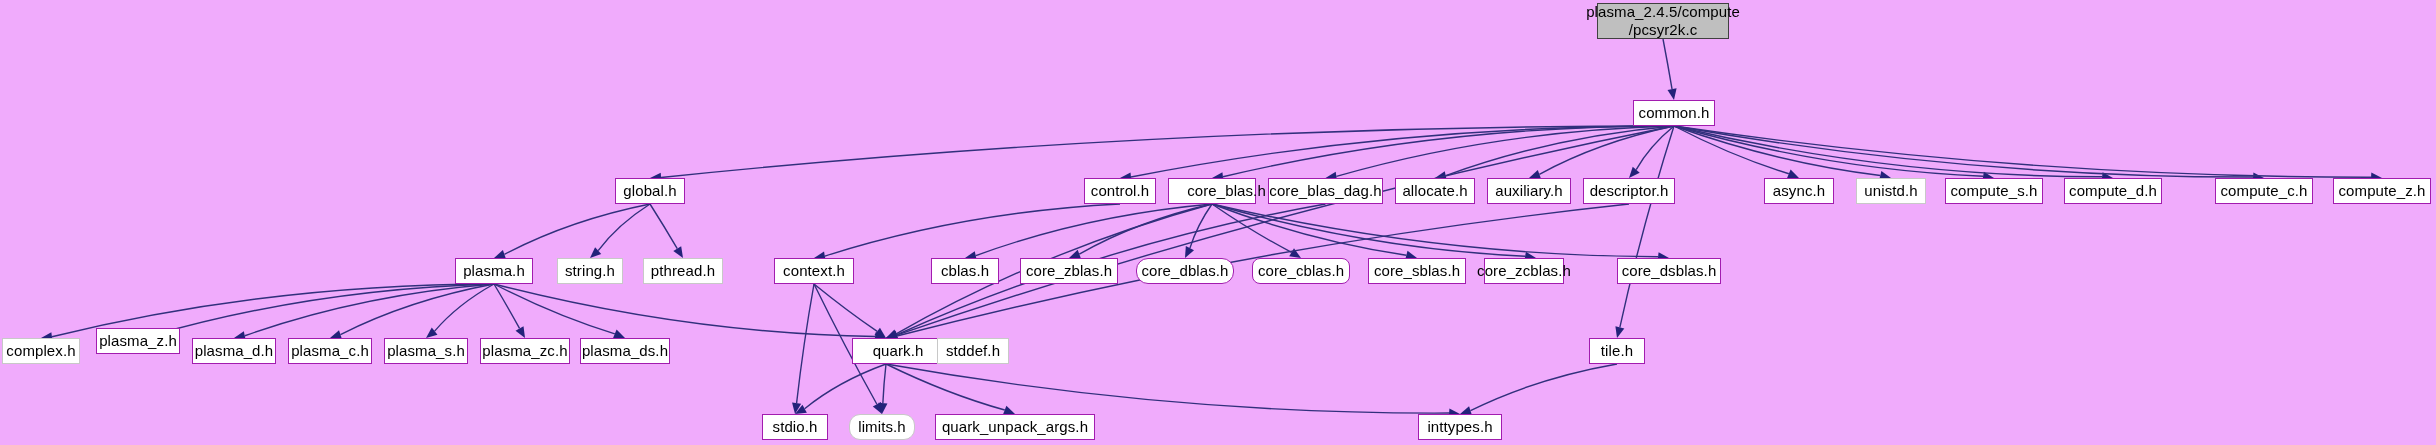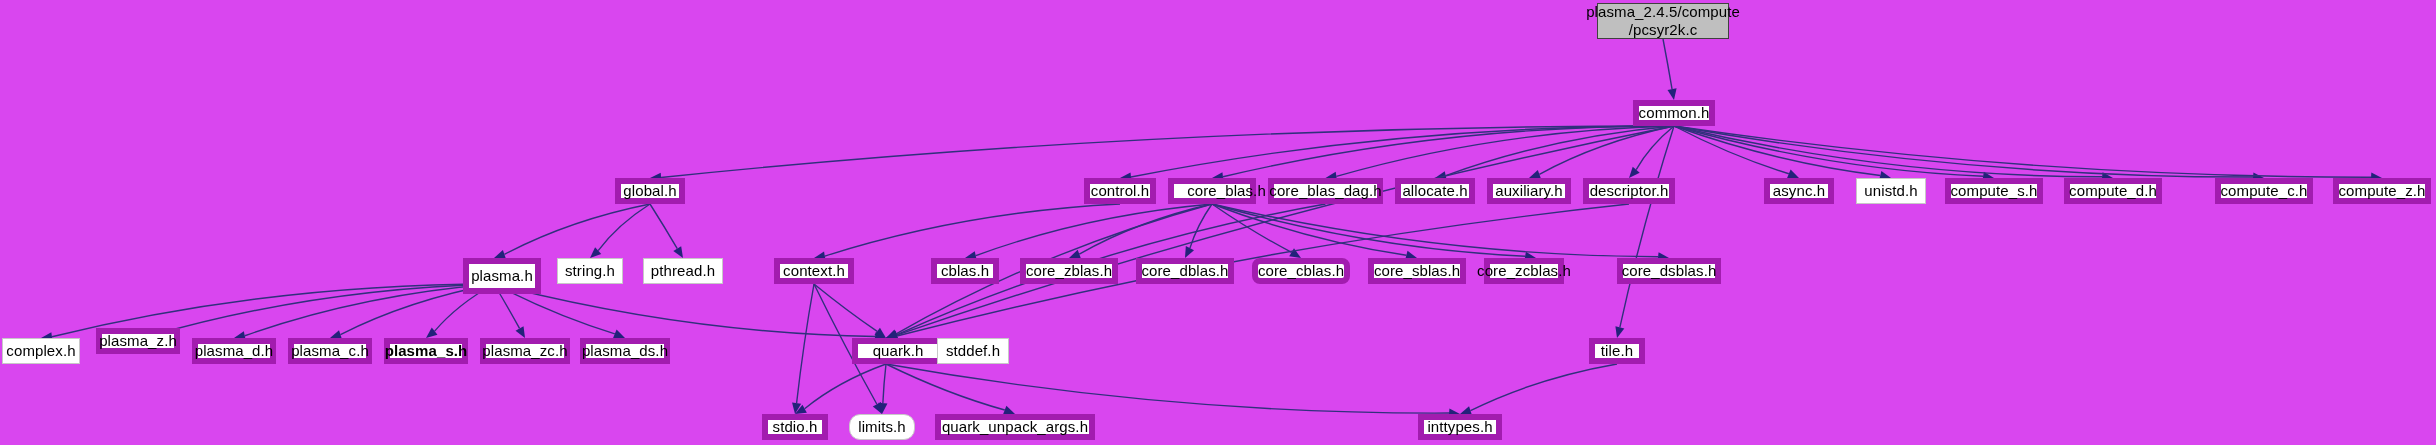--- a/index.html
+++ b/index.html
@@ -4,40 +4,40 @@
 <style>
   html, body {
     margin: 0;
     padding: 0;
     background: #ffffff;
   }
   #graph-root {
     position: relative;
     width: 2436px;
     height: 445px;
-    background: #d946ef;
+    background: #f0abfc;
     font-family: "Liberation Sans", sans-serif;
     overflow: hidden;
   }
   #graph-svg {
     position: absolute;
     top: 0;
     left: 0;
     width: 2436px;
     height: 445px;
   }
   .node-box {
     position: absolute;
     box-sizing: border-box;
     display: flex;
     align-items: center;
     justify-content: center;
     text-align: center;
     background: #ffffff;
-    border: 6px solid #a21caf;
+    border: 1px solid #a21caf;
     color: #000000;
     font-size: 15px;
     line-height: 1.18;
     letter-spacing: 0.1px;
     white-space: pre-line;
     z-index: 3;
   }
   .node-box.ext {
     border: 1px solid #c8c8c8;
   }
@@ -165,36 +165,36 @@
       <div class="node-box" style="left: 1268px; top: 178px; width: 115px; height: 26px;">core_blas_dag.h</div>
       <div class="node-box" style="left: 1395px; top: 178px; width: 80px; height: 26px; text-align: center;">allocate.h</div>
       <div class="node-box" style="left: 1487px; top: 178px; width: 84px; height: 26px;">auxiliary.h</div>
       <div class="node-box" style="left: 1583px; top: 178px; width: 92px; height: 26px;">descriptor.h</div>
       <div class="node-box" style="left: 1764px; top: 178px; width: 70px; height: 26px;">async.h</div>
       <div class="node-box ext" style="left: 1856px; top: 178px; width: 70px; height: 26px;">unistd.h</div>
       <div class="node-box" style="left: 1945px; top: 178px; width: 98px; height: 26px;">compute_s.h</div>
       <div class="node-box" style="left: 2064px; top: 178px; width: 98px; height: 26px;">compute_d.h</div>
       <div class="node-box" style="left: 2215px; top: 178px; width: 98px; height: 26px;">compute_c.h</div>
       <div class="node-box" style="left: 2333px; top: 178px; width: 98px; height: 26px;">compute_z.h</div>
-      <div class="node-box" style="left: 455px; top: 258px; width: 78px; height: 36px; margin-left: 8px;">plasma.h</div>
+      <div class="node-box" style="left: 455px; top: 258px; width: 78px; height: 26px;">plasma.h</div>
       <div class="node-box ext" style="left: 557px; top: 258px; width: 66px; height: 26px;">string.h</div>
       <div class="node-box ext" style="left: 643px; top: 258px; width: 80px; height: 26px;">pthread.h</div>
       <div class="node-box" style="left: 774px; top: 258px; width: 80px; height: 26px;">context.h</div>
       <div class="node-box" style="left: 931px; top: 258px; width: 68px; height: 26px;">cblas.h</div>
       <div class="node-box" style="left: 1020px; top: 258px; width: 98px; height: 26px;">core_zblas.h</div>
-      <div class="node-box" style="left: 1136px; top: 258px; width: 98px; height: 26px;">core_dblas.h</div>
+      <div class="node-box" style="left: 1136px; top: 258px; width: 98px; height: 26px; border-radius: 12px;">core_dblas.h</div>
       <div class="node-box" style="left: 1252px; top: 258px; width: 98px; height: 26px; border-radius: 8px;">core_cblas.h</div>
       <div class="node-box" style="left: 1368px; top: 258px; width: 98px; height: 26px;">core_sblas.h</div>
       <div class="node-box" style="left: 1484px; top: 258px; width: 80px; height: 26px;">core_zcblas.h</div>
       <div class="node-box" style="left: 1617px; top: 258px; width: 104px; height: 26px;">core_dsblas.h</div>
       <div class="node-box ext" style="left: 2px; top: 338px; width: 78px; height: 26px;">complex.h</div>
       <div class="node-box" style="left: 96px; top: 328px; width: 84px; height: 26px;">plasma_z.h</div>
       <div class="node-box" style="left: 192px; top: 338px; width: 84px; height: 26px;">plasma_d.h</div>
       <div class="node-box" style="left: 288px; top: 338px; width: 84px; height: 26px;">plasma_c.h</div>
-      <div class="node-box" style="left: 384px; top: 338px; width: 84px; height: 26px; font-weight: bold;">plasma_s.h</div>
+      <div class="node-box" style="left: 384px; top: 338px; width: 84px; height: 26px;">plasma_s.h</div>
       <div class="node-box" style="left: 480px; top: 338px; width: 90px; height: 26px;">plasma_zc.h</div>
       <div class="node-box" style="left: 580px; top: 338px; width: 90px; height: 26px;">plasma_ds.h</div>
       <div class="node-box" style="left: 852px; top: 338px; width: 92px; height: 26px;">quark.h</div>
       <div class="node-box ext" style="left: 937px; top: 338px; width: 72px; height: 26px;">stddef.h</div>
       <div class="node-box" style="left: 1589px; top: 338px; width: 56px; height: 26px;">tile.h</div>
       <div class="node-box" style="left: 762px; top: 414px; width: 66px; height: 26px;">stdio.h</div>
       <div class="node-box ext" style="left: 849px; top: 414px; width: 66px; height: 26px; border-radius: 11px;">limits.h</div>
       <div class="node-box" style="left: 935px; top: 414px; width: 160px; height: 26px;">quark_unpack_args.h</div>
       <div class="node-box" style="left: 1418px; top: 414px; width: 84px; height: 26px;">inttypes.h</div>
     </div>

